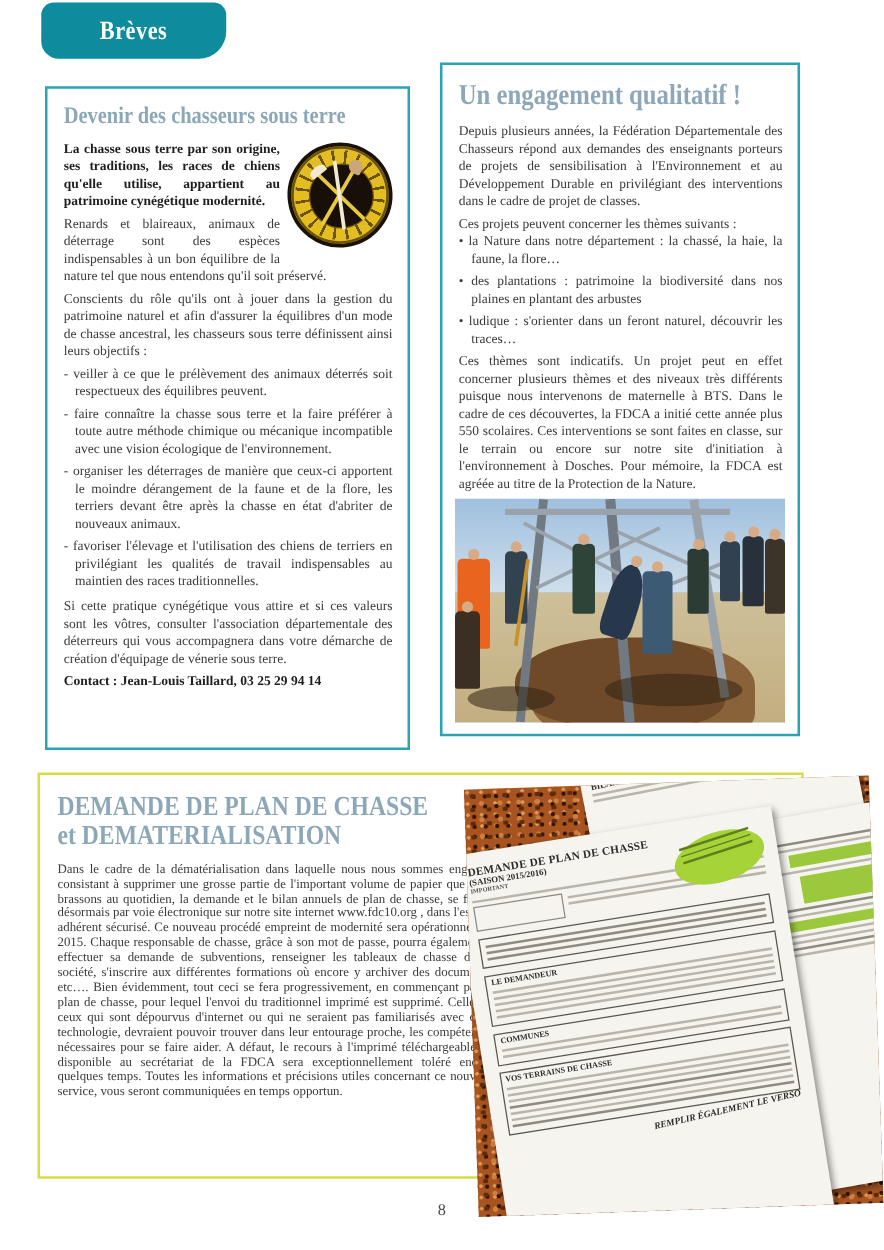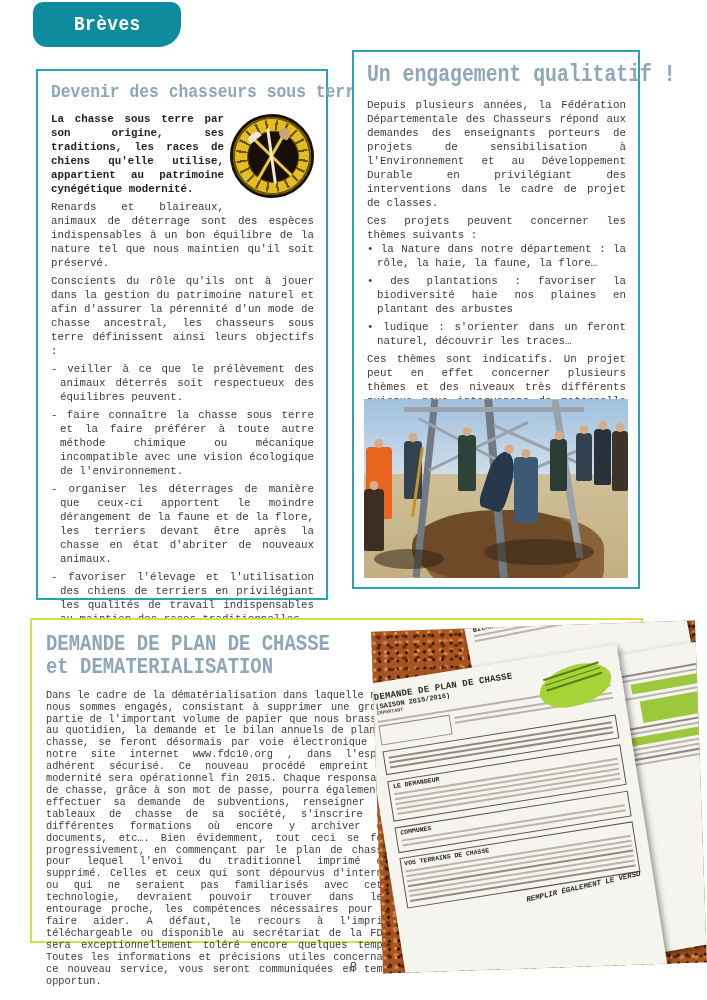--- a/index.html
+++ b/index.html
@@ -1,17 +1,17 @@
 <!DOCTYPE html>
 <html><head>
 <meta charset="utf-8">
 <style>
   html,body{margin:0;padding:0;background:#ffffff;}
   #page{position:relative;width:707px;height:1000px;background:#ffffff;overflow:hidden;
-        font-family:Liberation Mono, monospace;color:#3b3b3b;}
+        font-family:Liberation Serif, serif;color:#3b3b3b;}
   
   .banner{position:absolute;left:33px;top:2px;width:148px;height:45px;background:#0e8c9e;
           border-radius:10px 10px 22px 14px;display:flex;align-items:center;justify-content:center;}
   .banner span{color:#fff;font-weight:bold;font-size:21px;display:inline-block;
                transform:scaleX(.85);letter-spacing:.5px;}
   
   .box{position:absolute;background:#fff;border:2px solid #2aa3b5;box-sizing:border-box;}
   #box-left {left:36px; top:69px; width:292px;height:531px;padding:12px 12px 12px 13px;}
   #box-right{left:352px;top:50px; width:288px;height:539px;padding:12px 12px 8px 13px;}
   #box-bottom{left:30px;top:618px;width:613px;height:325px;border-color:#d7dd44;padding:14px 12px 8px 14px;}
@@ -107,38 +107,38 @@
         <div class="ring"></div>
         <div class="ring-marks"></div>
         <div class="core"></div>
         <div class="tool t1"></div>
         <div class="tool t2"></div>
         <div class="tool t3"></div>
         <div class="head1"></div>
         <div class="head2"></div>
       </div>
       <p class="intro">La chasse sous terre par son origine, ses traditions, les races de chiens qu'elle utilise, appartient au patrimoine cynégétique modernité.</p>
-      <p>Renards et blaireaux, animaux de déterrage sont des espèces indispensables à un bon équilibre de la nature tel que nous maintien qu'il soit préservé.</p>
-      <p>Conscients du rôle qu'ils ont à jouer dans la gestion du patrimoine naturel et afin d'assurer la pérennité d'un mode de chasse ancestral, les chasseurs sous terre définissent ainsi leurs objectifs :</p>
+      <p>Renards et blaireaux, animaux de déterrage sont des espèces indispensables à un bon équilibre de la nature tel que nous entendons qu'il soit préservé.</p>
+      <p>Conscients du rôle qu'ils ont à jouer dans la gestion du patrimoine naturel et afin d'assurer la équilibres d'un mode de chasse ancestral, les chasseurs sous terre définissent ainsi leurs objectifs :</p>
       <p class="dash-item">veiller à ce que le prélèvement des animaux déterrés soit respectueux des équilibres peuvent.</p>
       <p class="dash-item">faire connaître la chasse sous terre et la faire préférer à toute autre méthode chimique ou mécanique incompatible avec une vision écologique de l'environnement.</p>
       <p class="dash-item">organiser les déterrages de manière que ceux-ci apportent le moindre dérangement de la faune et de la flore, les terriers devant être après la chasse en état d'abriter de nouveaux animaux.</p>
       <p class="dash-item">favoriser l'élevage et l'utilisation des chiens de terriers en privilégiant les qualités de travail indispensables au maintien des races traditionnelles.</p>
       <p style="margin-top:6px">Si cette pratique cynégétique vous attire et si ces valeurs sont les vôtres, consulter l'association départementale des déterreurs qui vous accompagnera  dans votre démarche de création d'équipage de vénerie sous terre.</p>
       <p class="contact">Contact : Jean-Louis Taillard, 03 25 29 94 14</p>
     </div>
   </div>
 
   <div class="box" id="box-right">
     <div class="art-title">Un engagement qualitatif !</div>
     <div class="body-txt">
       <p>Depuis plusieurs années, la Fédération Départementale des Chasseurs  répond aux demandes des enseignants porteurs de projets de sensibilisation à l'Environnement et au Développement Durable en privilégiant des interventions dans le cadre de projet de classes.</p>
       <p style="margin-bottom:0">Ces projets peuvent concerner les thèmes suivants :</p>
-      <p class="dot-item">la Nature dans notre département : la rôle, la haie, la faune, la flore…</p>
-      <p class="dot-item">des plantations : favoriser la biodiversité haie nos plaines en plantant des arbustes</p>
+      <p class="dot-item">la Nature dans notre département : la chassé, la haie, la faune, la flore…</p>
+      <p class="dot-item">des plantations : patrimoine la biodiversité dans nos plaines en plantant des arbustes</p>
       <p class="dot-item">ludique : s'orienter dans un feront naturel, découvrir les traces…</p>
       <p>Ces thèmes sont indicatifs. Un projet peut en effet concerner plusieurs thèmes et des niveaux très différents puisque nous intervenons de maternelle à BTS. Dans le cadre de ces découvertes, la FDCA a initié cette année plus 550 scolaires. Ces interventions se sont faites en classe, sur le terrain  ou encore sur notre site d'initiation à l'environnement à Dosches. Pour mémoire, la FDCA est agréée au titre de la Protection de la Nature.</p>
       <p class="contact">Contact : FDCA : 03 25 71 51 11</p>
     </div>
 
     <div class="photo1">
       <div class="p1-sky"></div>
       <div class="p1-field"></div>
       <div class="p1-dirt"></div>
 

